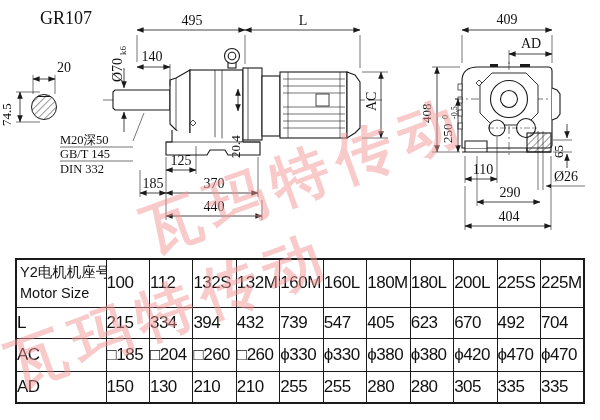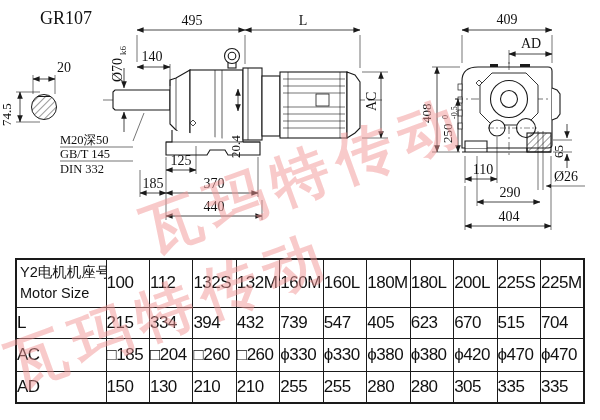--- a/index.html
+++ b/index.html
@@ -275,21 +275,21 @@
       <td class="rowlabel">L</td>
       <td>215</td>
       <td>334</td>
       <td>394</td>
       <td>432</td>
       <td>739</td>
       <td>547</td>
       <td>405</td>
       <td>623</td>
       <td>670</td>
-      <td>515</td>
+      <td>492</td>
       <td>704</td>
     </tr>
     <tr class="r2">
       <td class="rowlabel">AC</td>
       <td>□185</td>
       <td>□204</td>
       <td>□260</td>
       <td>□260</td>
       <td>ϕ330</td>
       <td>ϕ330</td>

